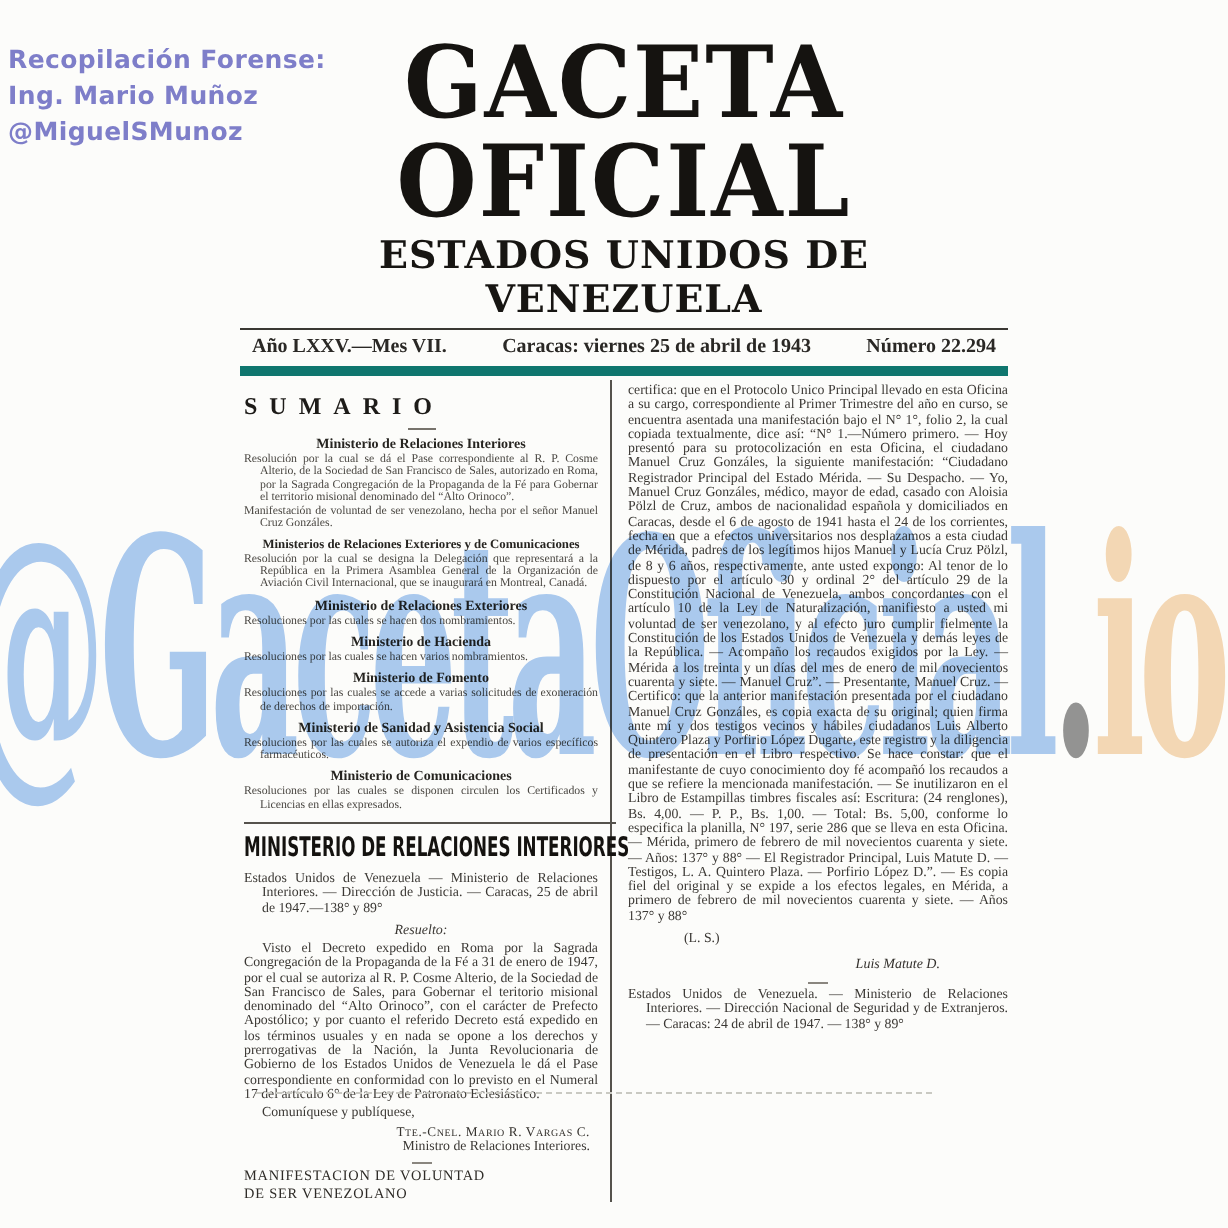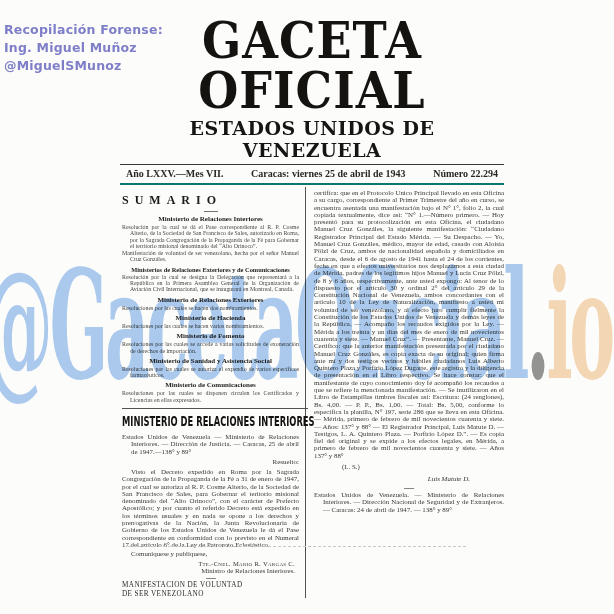--- a/index.html
+++ b/index.html
@@ -16,21 +16,21 @@
   
   .doc { position:absolute; left:120px; top:20px; width:384px; z-index:2; }
 
   .masthead { text-align:center; }
   .gaceta-title { font-family:"DejaVu Serif", serif; font-weight:bold; font-size:46px;
     letter-spacing:1px; line-height:1.0; color:#151310; transform:scaleY(1.08); }
   .delos { font-weight:bold; font-size:9.5px; letter-spacing:2px; margin-top:8px; color:#2a2825; }
   .country { font-family:"DejaVu Serif", serif; font-weight:bold; font-size:19px;
     letter-spacing:0.5px; margin-top:5px; color:#171512; }
   .edition-row { display:flex; justify-content:space-between; align-items:center;
-    border-top:1.5px solid #3a3833; border-bottom:2px solid #0f766e;
+    border-top:1.5px solid #3a3833; border-bottom:5px solid #0f766e;
     margin-top:3px; padding:3px 6px 4px 6px;
     font-weight:bold; font-size:10px; color:#2a2825;text-align:center; }
 
   .columns { display:flex; margin-top:2px; min-height:398px; }
   .col-left { width:186px; border-right:1px solid #55524c; padding:2px 6px 0 2px; }
   .col-right { flex:1; padding:2px 0 0 8px; }
 
   .sumario-title { text-align:left; font-weight:bold; font-size:12px;
     letter-spacing:6px; margin-top:4px; color:#1d1b18; }
   .dash { width:14px; border-top:1px solid #77736c; margin:3px auto; }
@@ -42,21 +42,21 @@
   .sumario-entry { font-size:5.9px; line-height:6.3px; text-align:justify;
     color:#4a4742; padding-left:8px; text-indent:-8px; margin-bottom:1px; }
 
   .big-header { font-family:"DejaVu Sans", sans-serif; font-weight:bold; font-size:13.5px;
     white-space:nowrap; transform:scaleX(0.62); transform-origin:left center;
     border-top:1px solid #55524c; padding-top:4px; margin-top:5px; color:#14120f; width:300px; }
 
   .body-par { font-size:6.9px; line-height:7.3px; text-align:justify; color:#3b3834; }
   .hang { padding-left:9px; text-indent:-9px; }
   .indent { text-indent:9px; }
-  .resuelto { text-align:right; font-size:7px; margin:3px 0 2px 0; color:#3b3834; }
+  .resuelto { font-style:italic; text-align:center; font-size:7px; margin:3px 0 2px 0; color:#3b3834; }
   .comunique { font-size:6.9px; text-indent:9px; margin-top:2px; color:#3b3834; }
   .sig-name { font-size:6.6px; text-align:right; padding-right:4px; margin-top:3px;
     letter-spacing:0.3px; font-variant:small-caps; color:#34312d; }
   .sig-title { font-size:6.9px; text-align:right; padding-right:4px; color:#3b3834; }
   .manif-title { font-size:7.2px; letter-spacing:0.4px;
     color:#2e2b27; margin-top:1px; }
   .ls { font-size:6.9px; margin:4px 0 0 28px; color:#3b3834; }
   .sig-italic { font-size:7px; font-style:italic; text-align:right;
     padding-right:34px; margin-top:5px; color:#34312d; }
   .mt2 { margin-top:2px; } .mt4 { margin-top:4px; } .mt5 { margin-top:5px; }
@@ -74,21 +74,21 @@
   .faint-line { position:absolute; top:546px; left:128px; width:338px;
     border-top:1px dashed #c9c9c2; z-index:2; }
 </style>
 </head>
 <body>
 
 <div class="page">
 
   <div class="annotation">
     <div>Recopilación Forense:</div>
-    <div>Ing. Miguel Muñoz</div>
+    <div>Ing. Mario Muñoz</div>
     <div>@MiguelSMunoz</div>
   </div>
 
   <div class="doc">
 
     <div class="masthead">
       <div class="gaceta-title">GACETA OFICIAL</div>
       <div class="country">ESTADOS UNIDOS DE VENEZUELA</div>
       <div class="edition-row">
         <span>Año LXXV.—Mes VII.</span>

